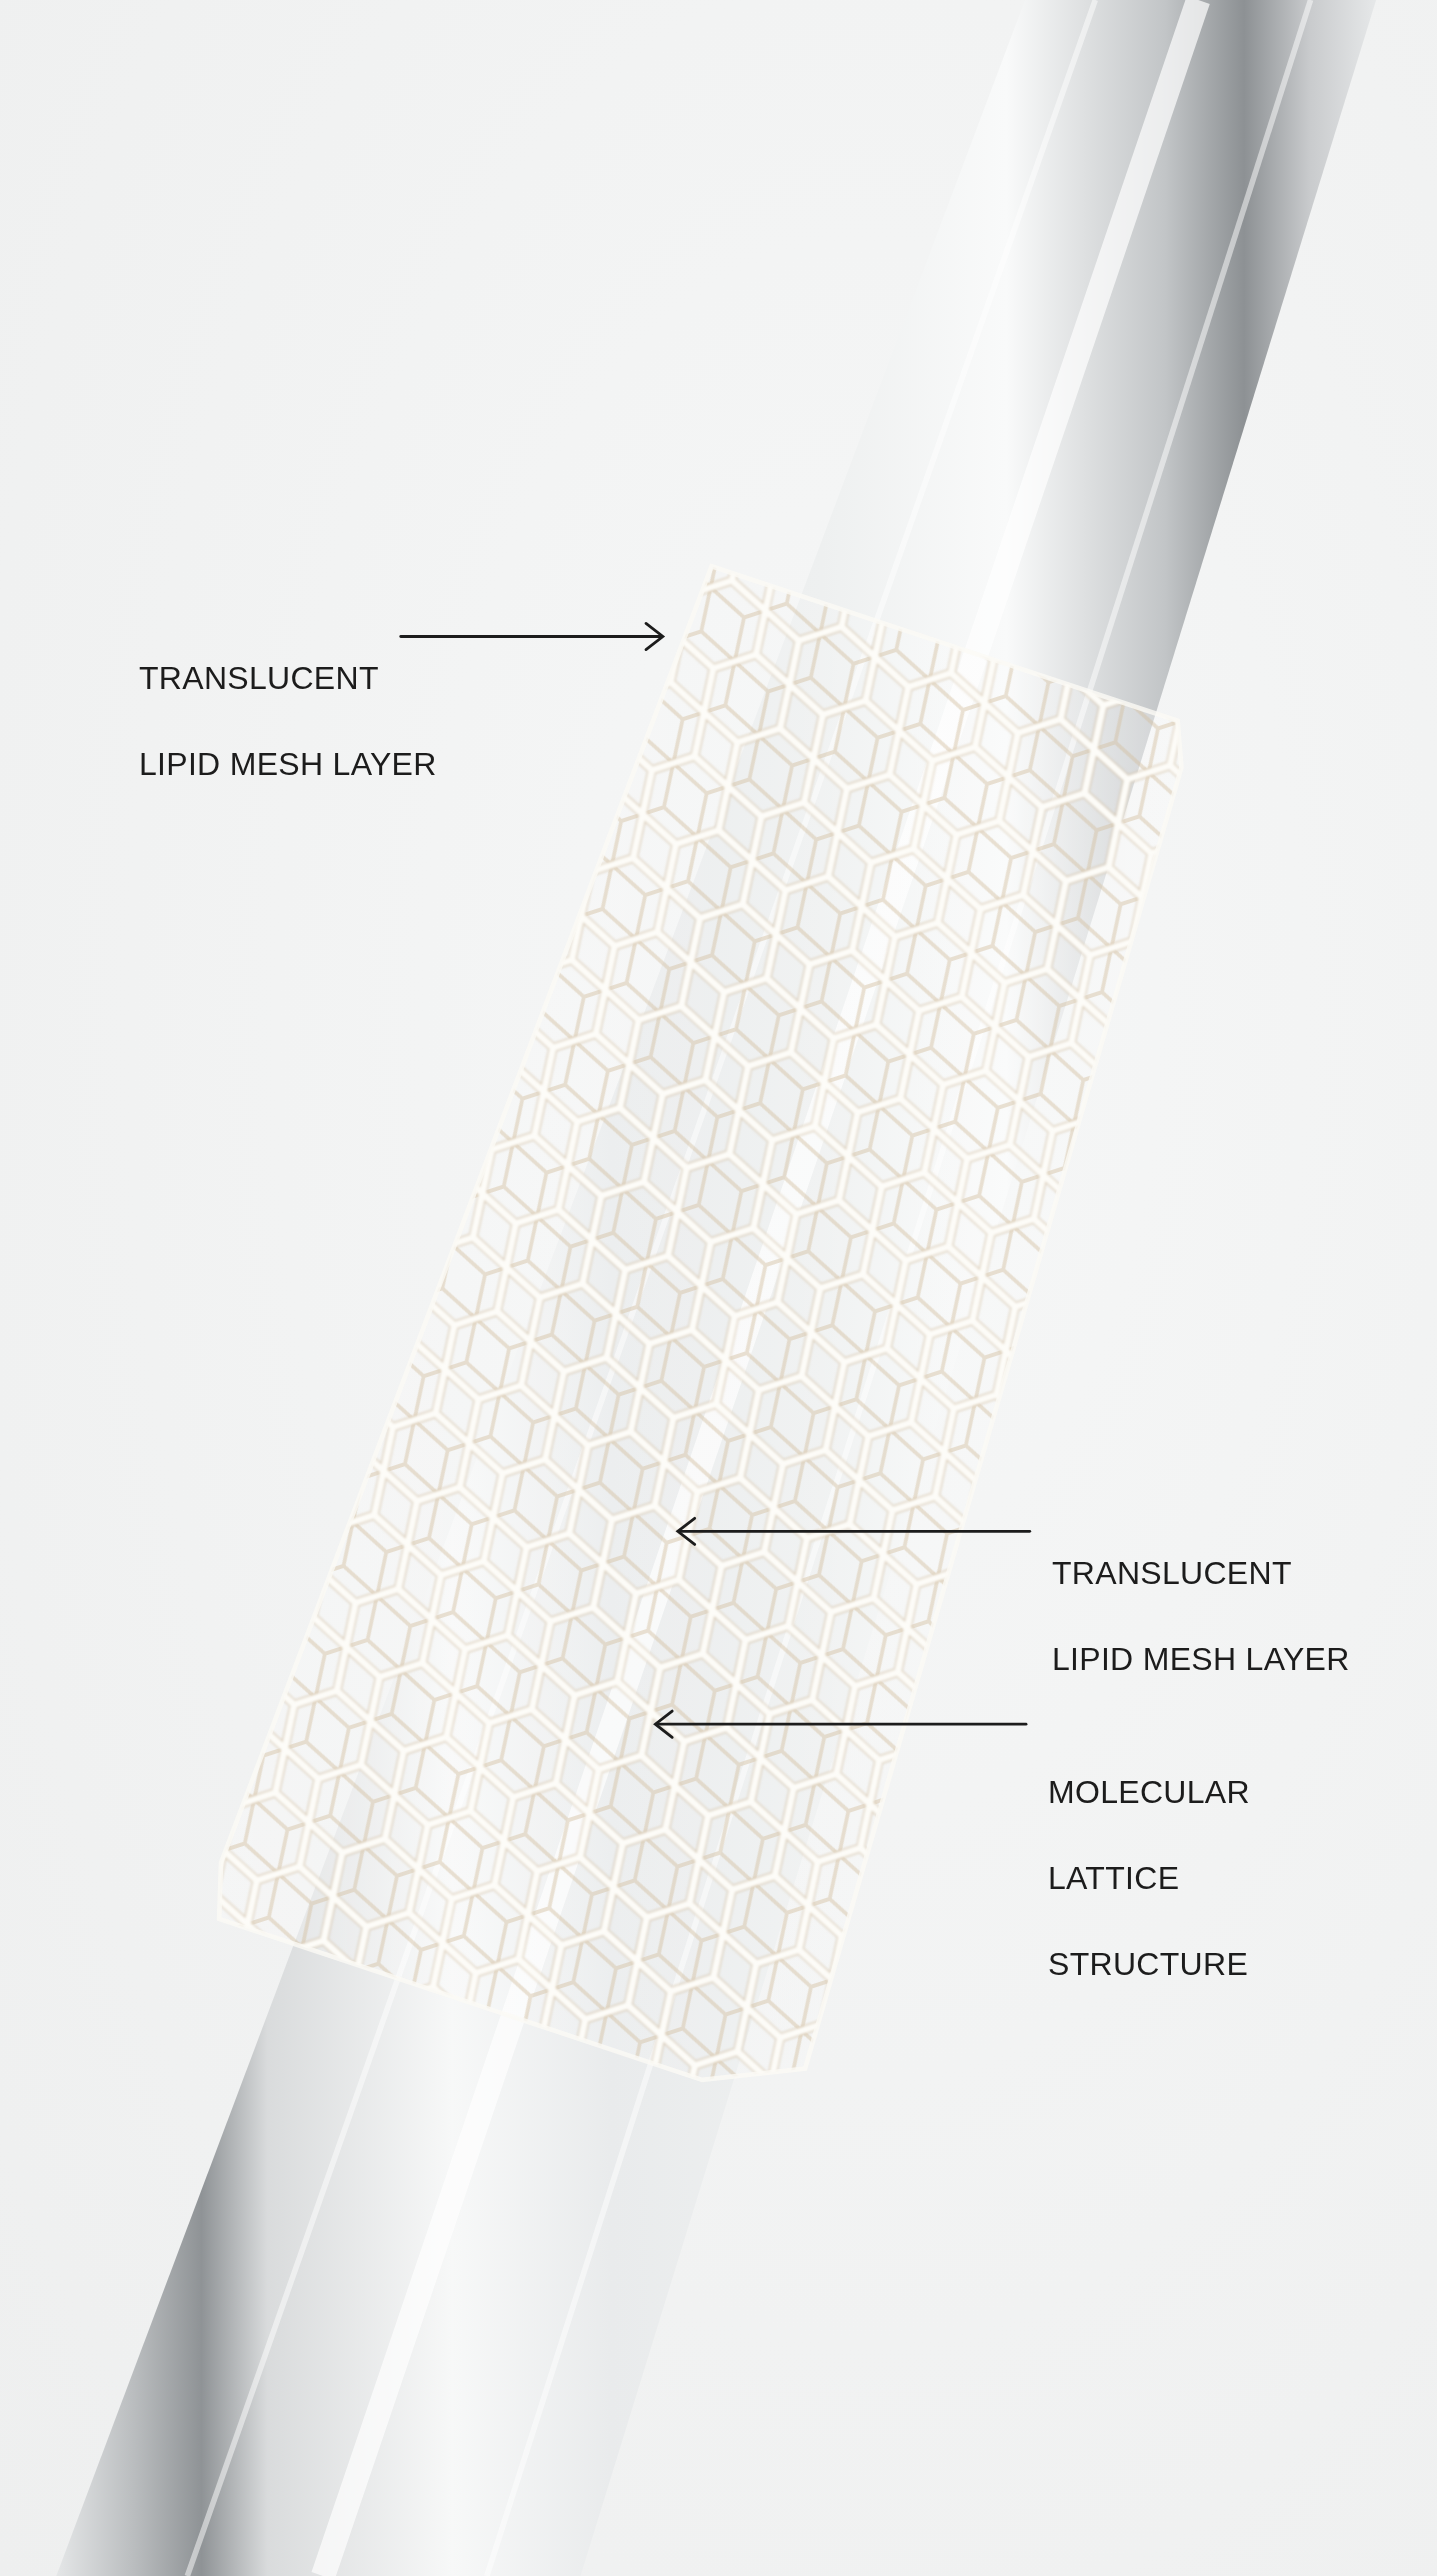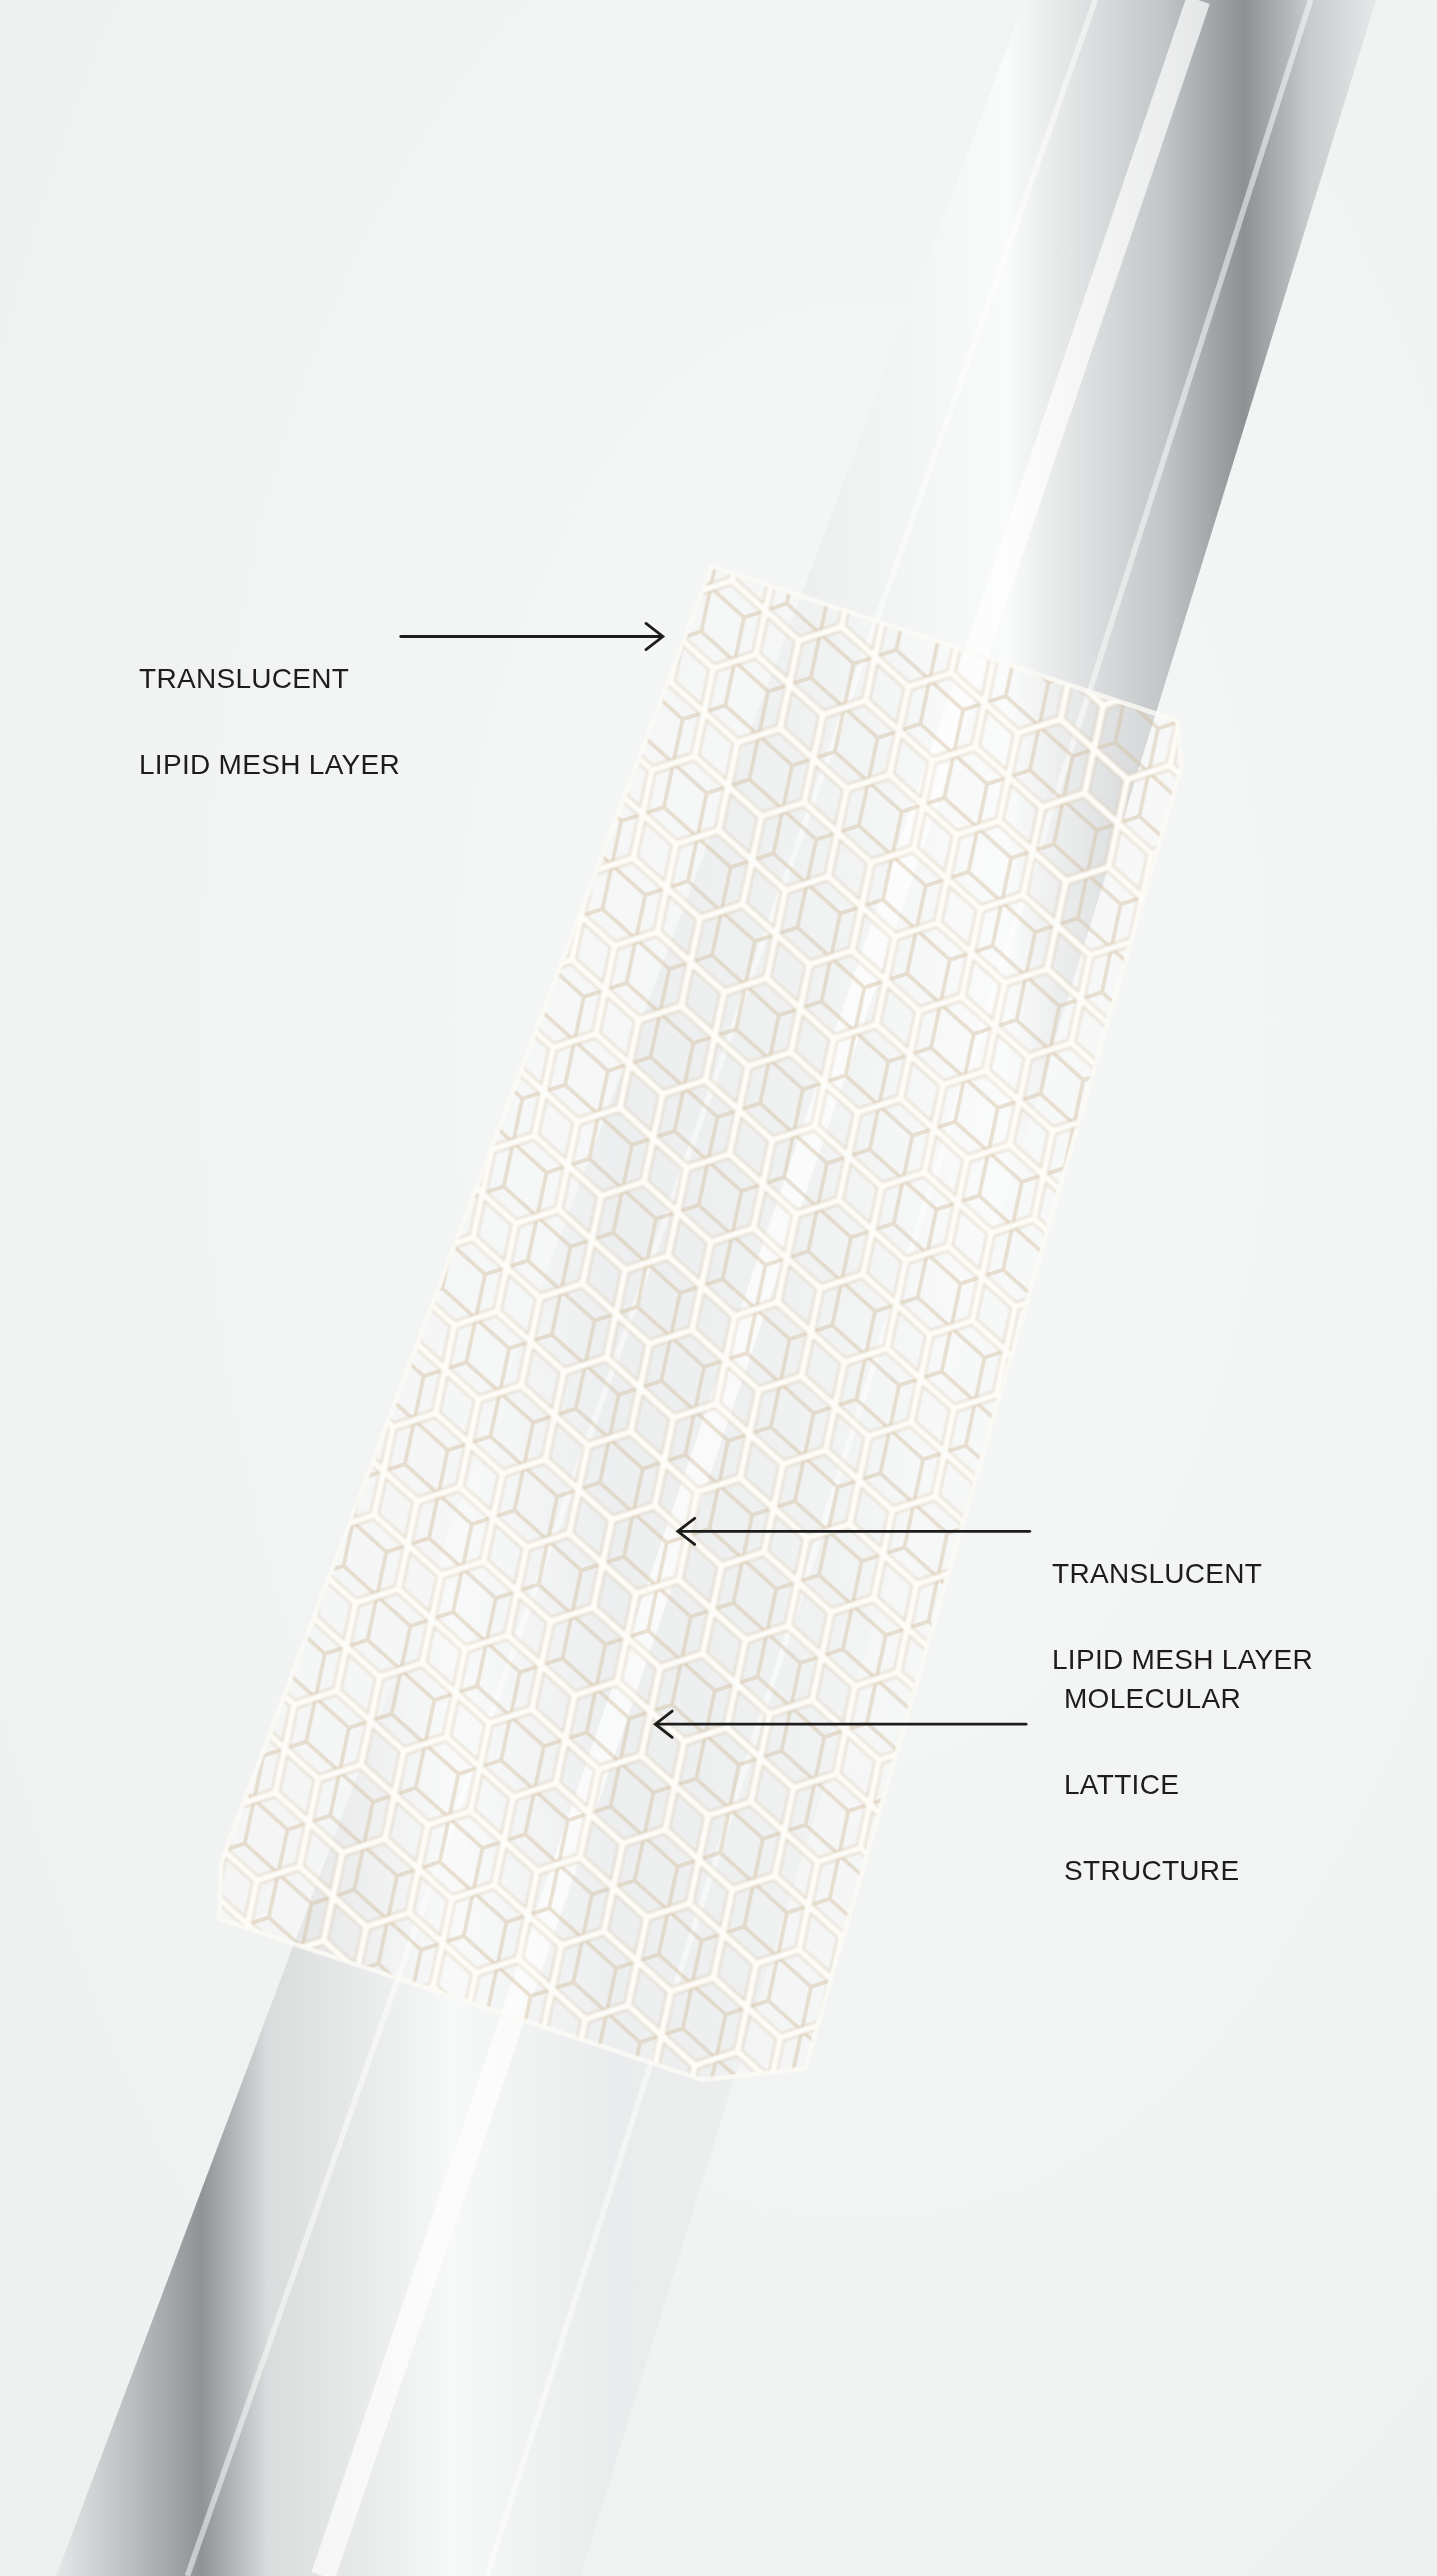--- a/index.html
+++ b/index.html
@@ -18,31 +18,31 @@
     }
     svg.scene {
       position: absolute;
       left: 0; top: 0;
       width: 1438px;
       height: 2576px;
     }
     .label {
       position: absolute;
       font-family: "Liberation Sans", "DejaVu Sans", sans-serif;
-      font-size: 28px;
+      font-size: 32px;
       line-height: 43px;
       color: #1c1c1c;
       letter-spacing: 0.3px;
       white-space: pre-line;
       text-transform: uppercase;
     }
     .label span { display: block; }
     #label-top-left { left: 139px; top: 614px; }
     #label-mid-right { left: 1052px; top: 1509px; }
-    #label-bottom-right { left: 1048px; top: 1634px; margin-left: 16px; }
+    #label-bottom-right { left: 1048px; top: 1728px; }
   </style>
 </head>
 <body>
 
 <div class="canvas">
 
   <svg class="scene" viewBox="0 0 1536 2752">
     <defs>
       <linearGradient id="tubeGrad" x1="0" y1="0" x2="1" y2="0">
         <stop offset="0" stop-color="#e4e6e7"></stop>

